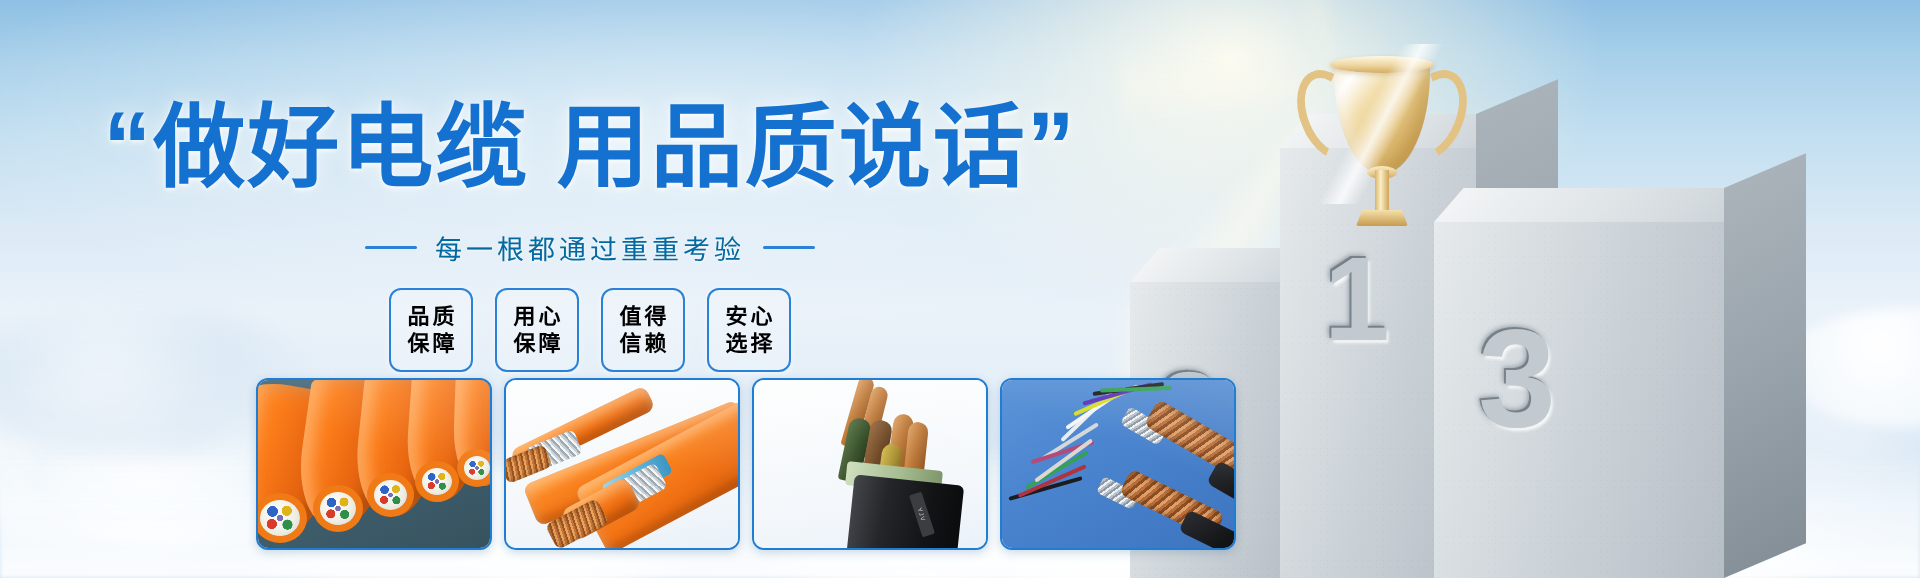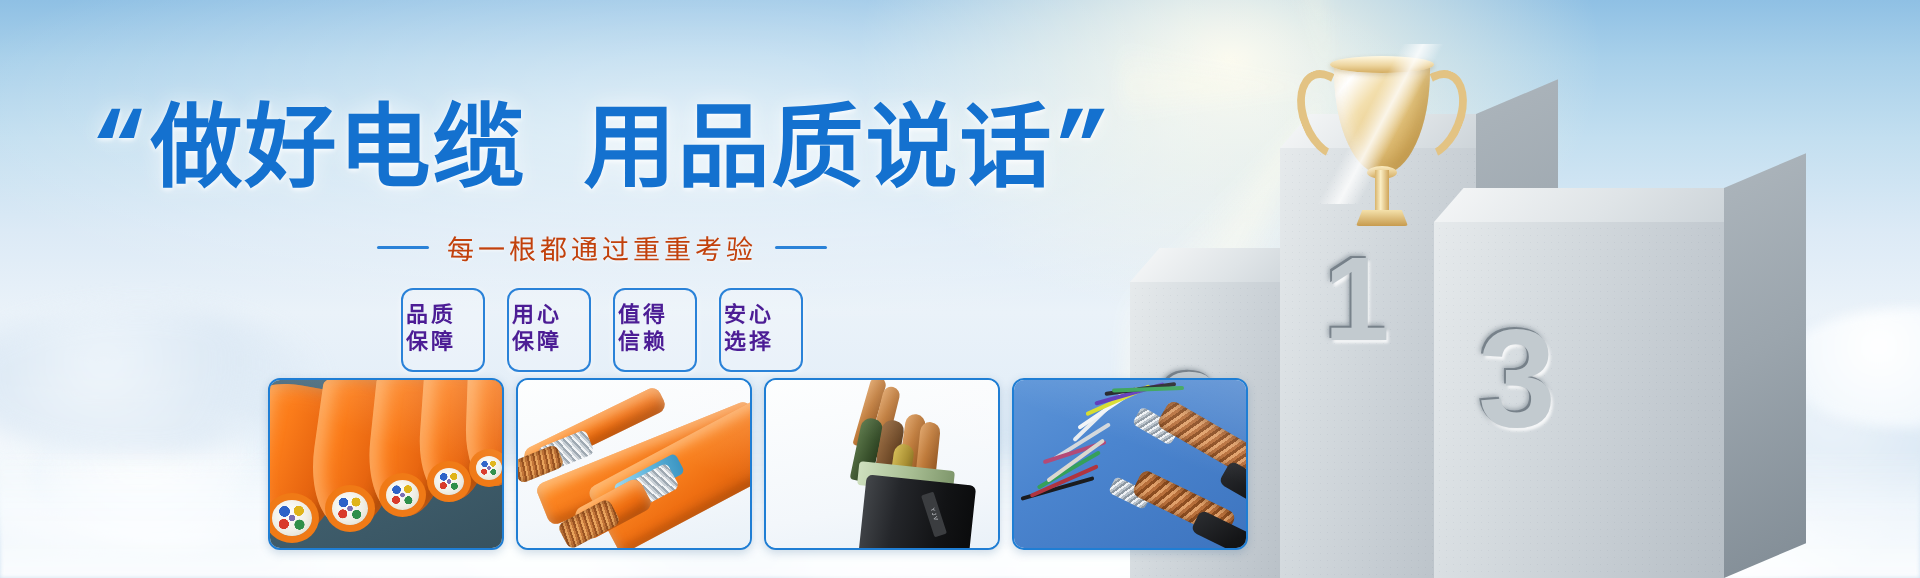--- a/index.html
+++ b/index.html
@@ -144,49 +144,49 @@
     border-radius:6px 6px 3px 3px;
     clip-path:polygon(12% 0,88% 0,100% 100%,0 100%);
   }
   .glint{
     position:absolute;left:14px;top:0;width:146px;height:160px;
     background:linear-gradient(118deg, rgba(255,255,255,0) 40%, rgba(255,255,255,.8) 49%, rgba(255,255,255,0) 58%);
     pointer-events:none;
   }
 
   
-  .content{position:absolute;left:12px;top:0;width:1180px;height:419px;font-family:Liberation Mono, monospace;}
+  .content{position:absolute;left:0;top:0;width:1180px;height:419px;}
 
   .headline{
     position:absolute;left:0;right:0;top:72px;
     text-align:center;
     font-size:92px;font-weight:700;letter-spacing:2px;
     color:#1471cf;
     white-space:nowrap;
     text-shadow:0 2px 5px rgba(255,255,255,.85), 0 0 22px rgba(255,255,255,.65);
   }
   .headline .qm{font-size:96px;color:#1471cf;}
 
   .sub{
     position:absolute;left:0;right:0;top:228px;
     display:flex;align-items:center;justify-content:center;gap:18px;
-    color:#c2410c;font-size:27px;letter-spacing:4px;font-weight:500;
+    color:#0369a1;font-size:27px;letter-spacing:4px;font-weight:500;
     text-shadow:0 1px 3px rgba(255,255,255,.8);
   }
   .sub .rule{display:block;width:52px;height:3px;background:#2a82d8;border-radius:2px;}
 
   .badges{
     position:absolute;left:0;right:0;top:288px;
     display:flex;justify-content:center;gap:22px;
   }
   .badge{
     width:80px;height:80px;
     border:2px solid #2a82d8;border-radius:12px;
-    display:flex;flex-direction:column;align-items:flex-start;justify-content:center;
-    color:#4c1d95;font-size:22px;font-weight:600;line-height:1.25;letter-spacing:3px;
+    display:flex;flex-direction:column;align-items:center;justify-content:center;
+    color:#000000;font-size:22px;font-weight:600;line-height:1.25;letter-spacing:3px;
     background:rgba(255,255,255,.18);
     box-shadow:0 1px 6px rgba(255,255,255,.6);
   }
   .badge span{display:block;text-indent:3px;}
 
   
   .cards{
     position:absolute;left:256px;top:378px;
     display:flex;gap:12px;
   }

